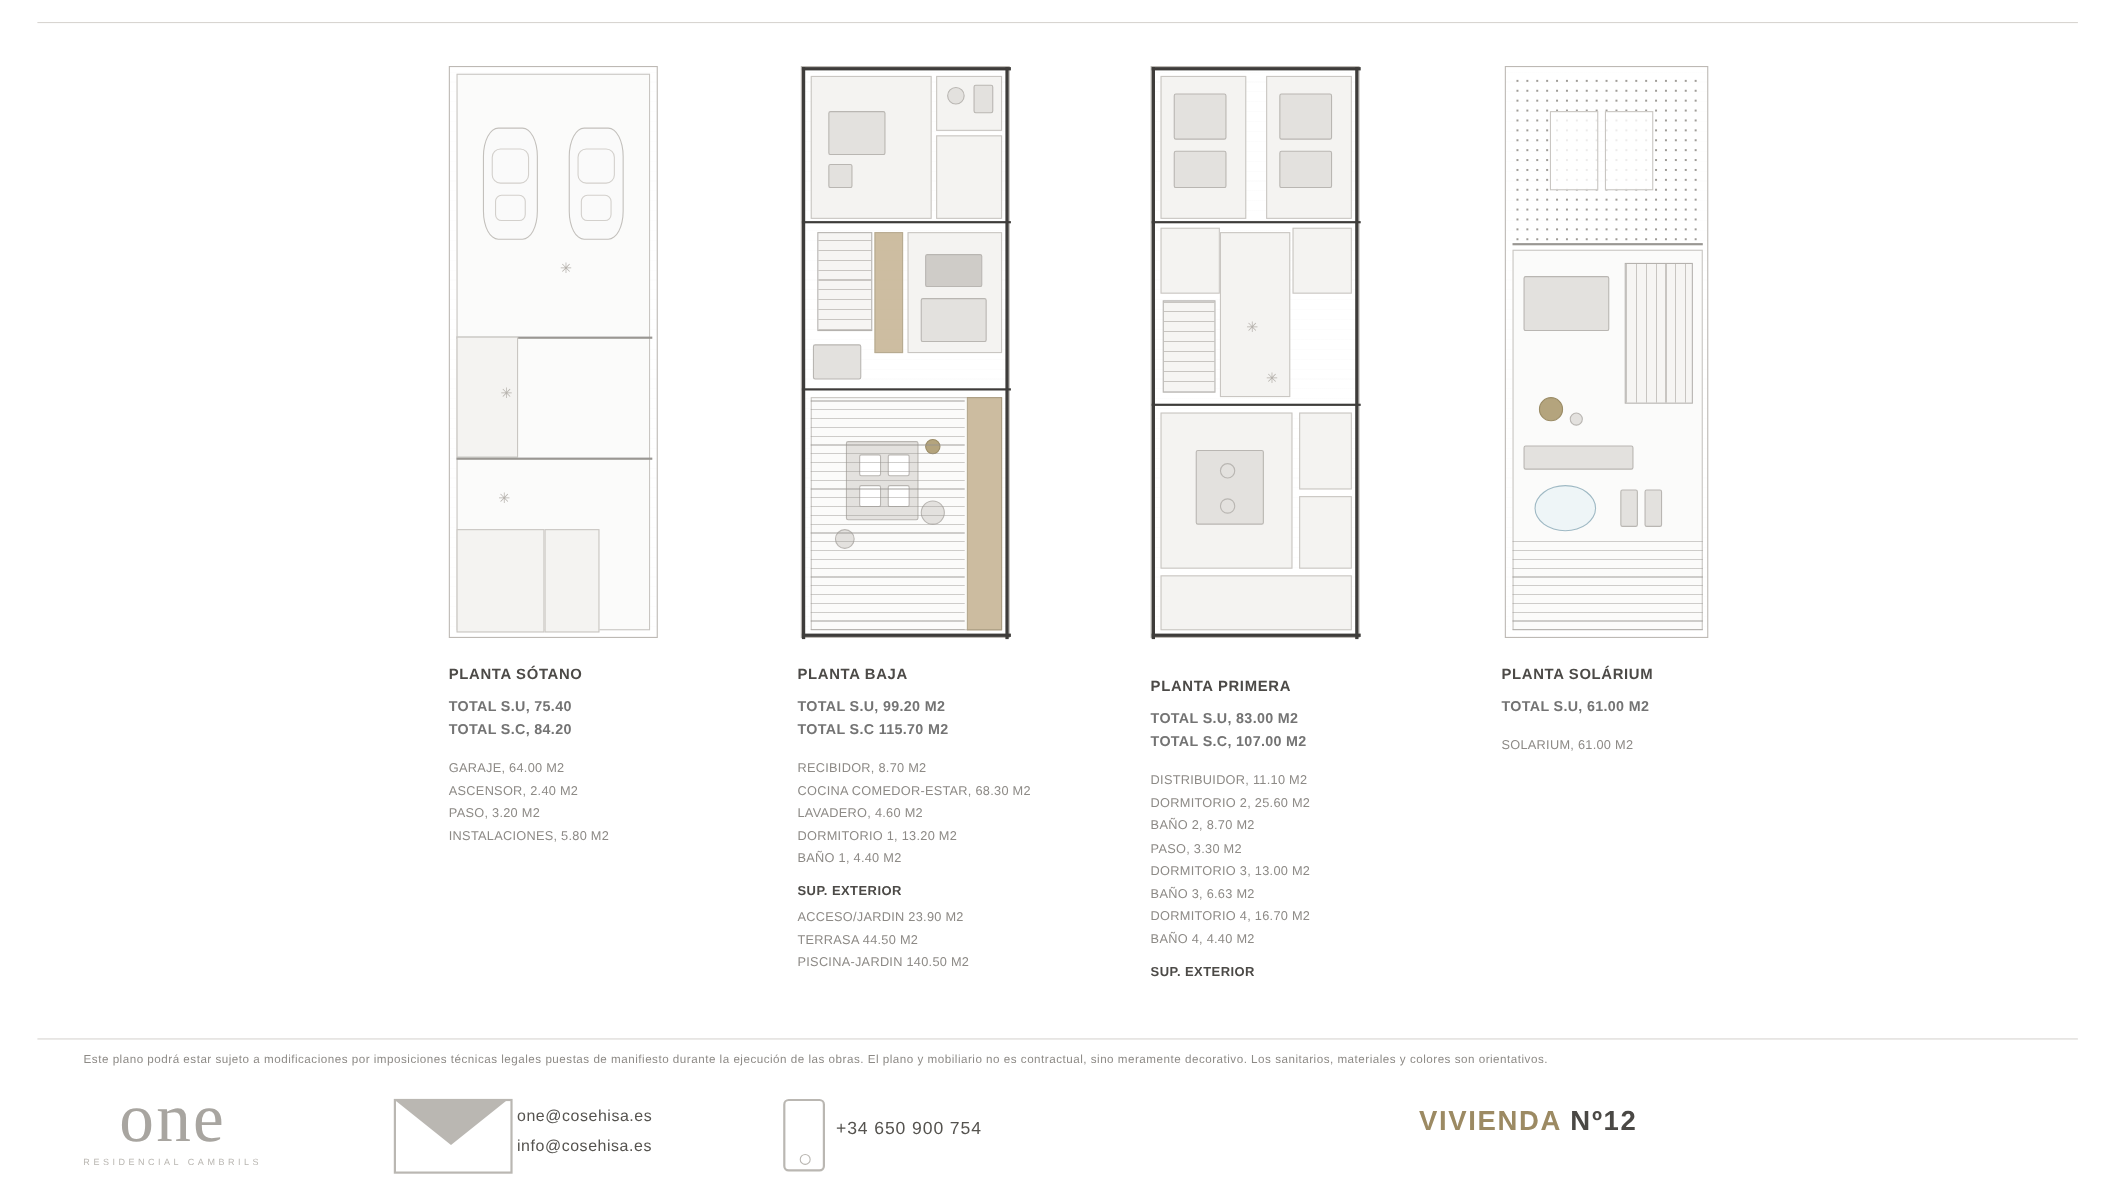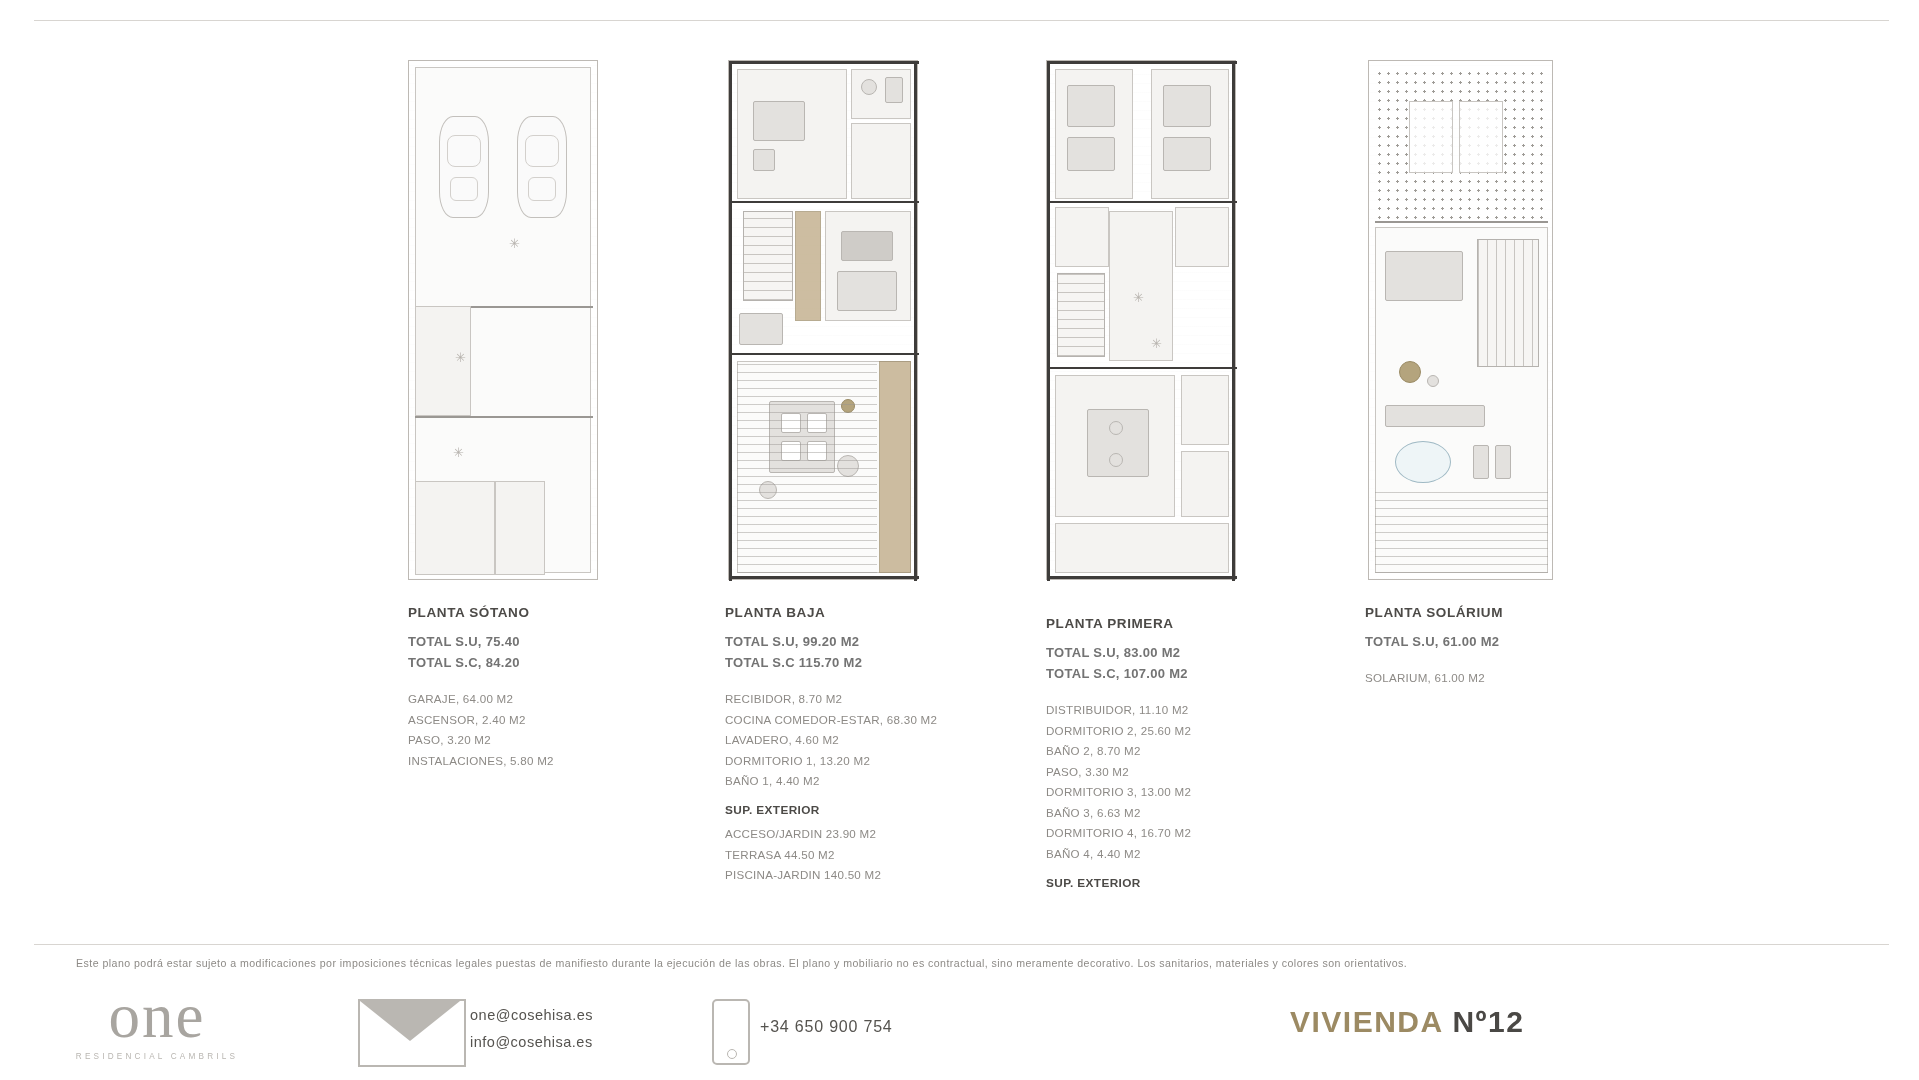--- a/index.html
+++ b/index.html
@@ -284,21 +284,21 @@
     top: 33px;
     font-size: 16px;
     letter-spacing: .8px;
     color: #55534f;
   }
   .vivienda {
     position: absolute;
     left: 1290px;
     top: 20px;
     font-family: "Liberation Sans", sans-serif;
-    font-size: 30px;
+    font-size: 25px;
     font-weight: bold;
     letter-spacing: 1.5px;
     color: #9c8a63;
   }
   .vivienda .num {
     color: #4a4845;
     font-weight: bold;
   }
   .cosehisa {
     position: absolute;

